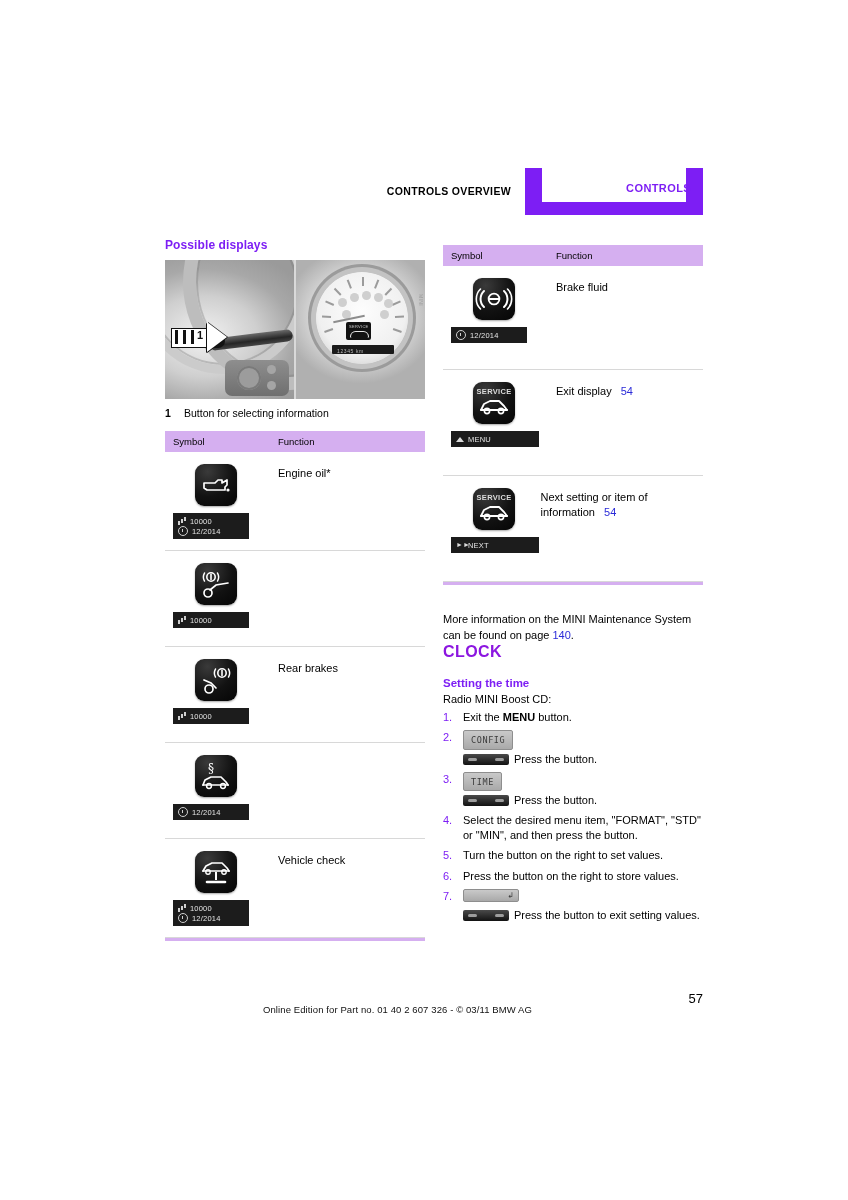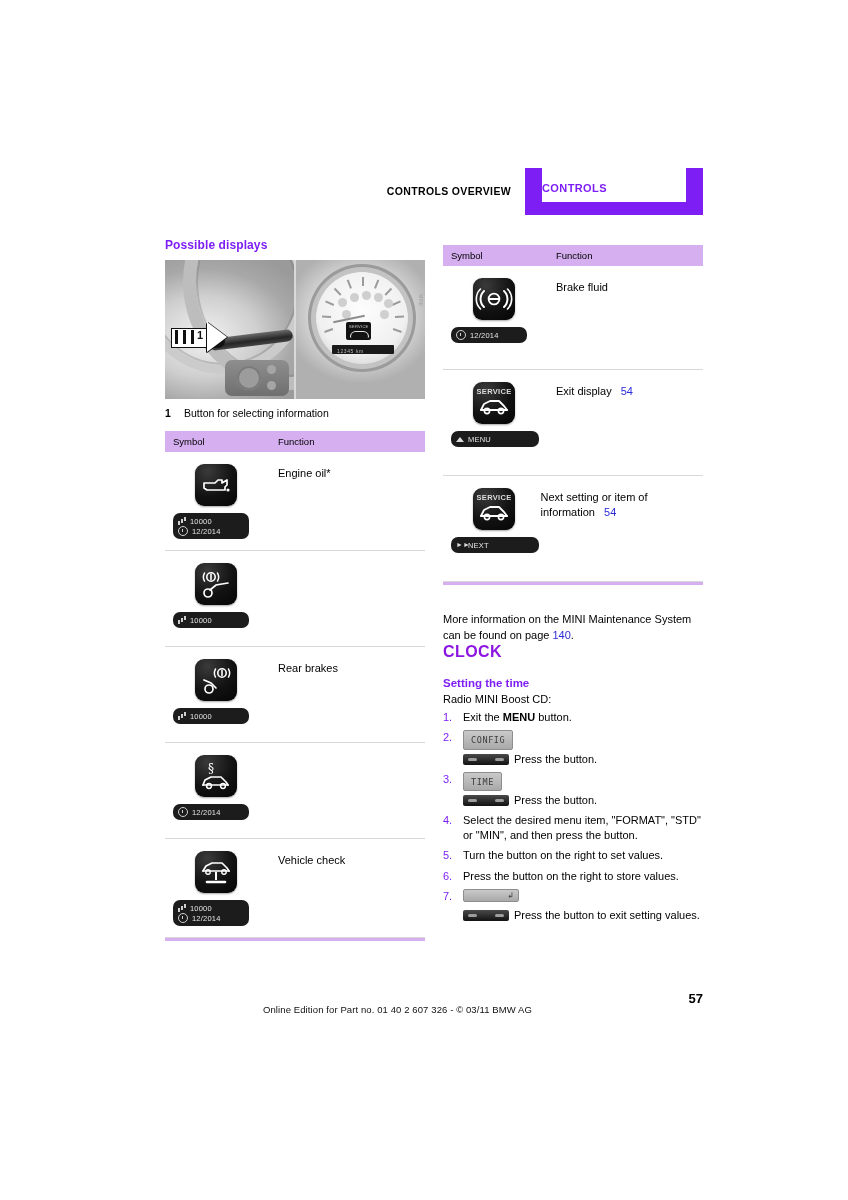--- a/index.html
+++ b/index.html
@@ -21,21 +21,21 @@
     font-size:10.5px;font-weight:bold;letter-spacing:.35px;color:#000;
     white-space:nowrap;
   }
   .hdr-bracket{
     position:absolute;right:0;top:0;width:178px;height:47px;
   }
   .hdr-bracket .b-left{position:absolute;left:0;top:0;width:17px;height:47px;background:#7d1ef4;}
   .hdr-bracket .b-right{position:absolute;right:0;top:0;width:17px;height:47px;background:#7d1ef4;}
   .hdr-bracket .b-bottom{position:absolute;left:0;bottom:0;width:178px;height:13px;background:#7d1ef4;}
   .hdr-title{
-    position:absolute;left:17px;top:14px;width:162px;text-align:left;
+    position:absolute;left:4px;top:14px;width:162px;text-align:right;
     font-size:11px;font-weight:bold;color:#7d1ef4;letter-spacing:.4px;
   }
 
   
   .col-left{position:absolute;left:165px;top:238px;width:260px;}
   .col-right{position:absolute;left:443px;top:245px;width:260px;}
 
   h3.sub{
     margin:0 0 8px 0;font-size:12px;font-weight:bold;color:#7d1ef4;letter-spacing:.1px;
   }
@@ -104,21 +104,21 @@
 
   
   .tile{width:42px;height:42px;border-radius:9px;margin-left:22px;
     background:radial-gradient(circle at 30% 18%,#3a3a3a 0%,#121212 55%,#050505 100%);
     position:relative;box-shadow:0 1px 2px rgba(0,0,0,.35);}
   .tile svg{position:absolute;left:0;top:0;}
   .tile .svclabel{position:absolute;left:0;top:5px;width:42px;text-align:center;
     font-size:7.5px;font-weight:bold;color:#dcdcdc;letter-spacing:.3px;}
 
   
-  .strip{margin-top:7px;margin-left:0px;background:#1c1c1c;border-radius:7px;
+  .strip{margin-top:7px;margin-left:0px;background:#1c1c1c;border-radius:0;
     padding:3px 6px 3px 5px;width:76px;box-sizing:border-box;}
   .strip.wide{width:88px;}
   .strip .line{display:flex;align-items:center;gap:4px;height:10px;}
   .strip .line .v{font-size:7.5px;color:#e4e4e4;letter-spacing:.2px;}
   .strip .ic{width:8px;height:8px;flex:none;position:relative;}
   .strip .ic.gauge::before{content:"";position:absolute;left:0;top:4px;width:2px;height:4px;background:#cfcfcf;
     box-shadow:3px -2px 0 #cfcfcf,6px -4px 0 #cfcfcf;}
   .strip .ic.clock{border:1px solid #cfcfcf;border-radius:50%;}
   .strip .ic.clock::after{content:"";position:absolute;left:3px;top:1.5px;width:1px;height:3px;background:#cfcfcf;}
   .strip .ic.tri::before{content:"";position:absolute;left:0;top:2px;
@@ -148,21 +148,21 @@
     background:linear-gradient(180deg,#4a4a4a,#121212);position:relative;margin-right:5px;}
   .btnbar::before,.btnbar::after{content:"";position:absolute;top:4px;width:9px;height:3px;
     border-radius:2px;background:#9d9d9d;}
   .btnbar::before{left:5px;}
   .btnbar::after{right:5px;}
   .steprow{display:flex;align-items:center;}
 
   
   .footer{position:absolute;left:0;bottom:0;width:848px;height:1200px;pointer-events:none;}
   .foot-text{position:absolute;left:263px;top:1004px;font-size:9.5px;color:#111;letter-spacing:.1px;}
-  .foot-page{position:absolute;right:145px;top:991px;font-size:13px;font-weight:bold;text-align:center;}
+  .foot-page{position:absolute;right:145px;top:991px;font-size:13px;font-weight:normal;text-align:center;}
 </style>
 </head>
 <body>
 
 <div class="page">
 
   <div class="header">
     <div class="hdr-overview">CONTROLS OVERVIEW</div>
     <div class="hdr-bracket">
       <div class="b-left"></div>

